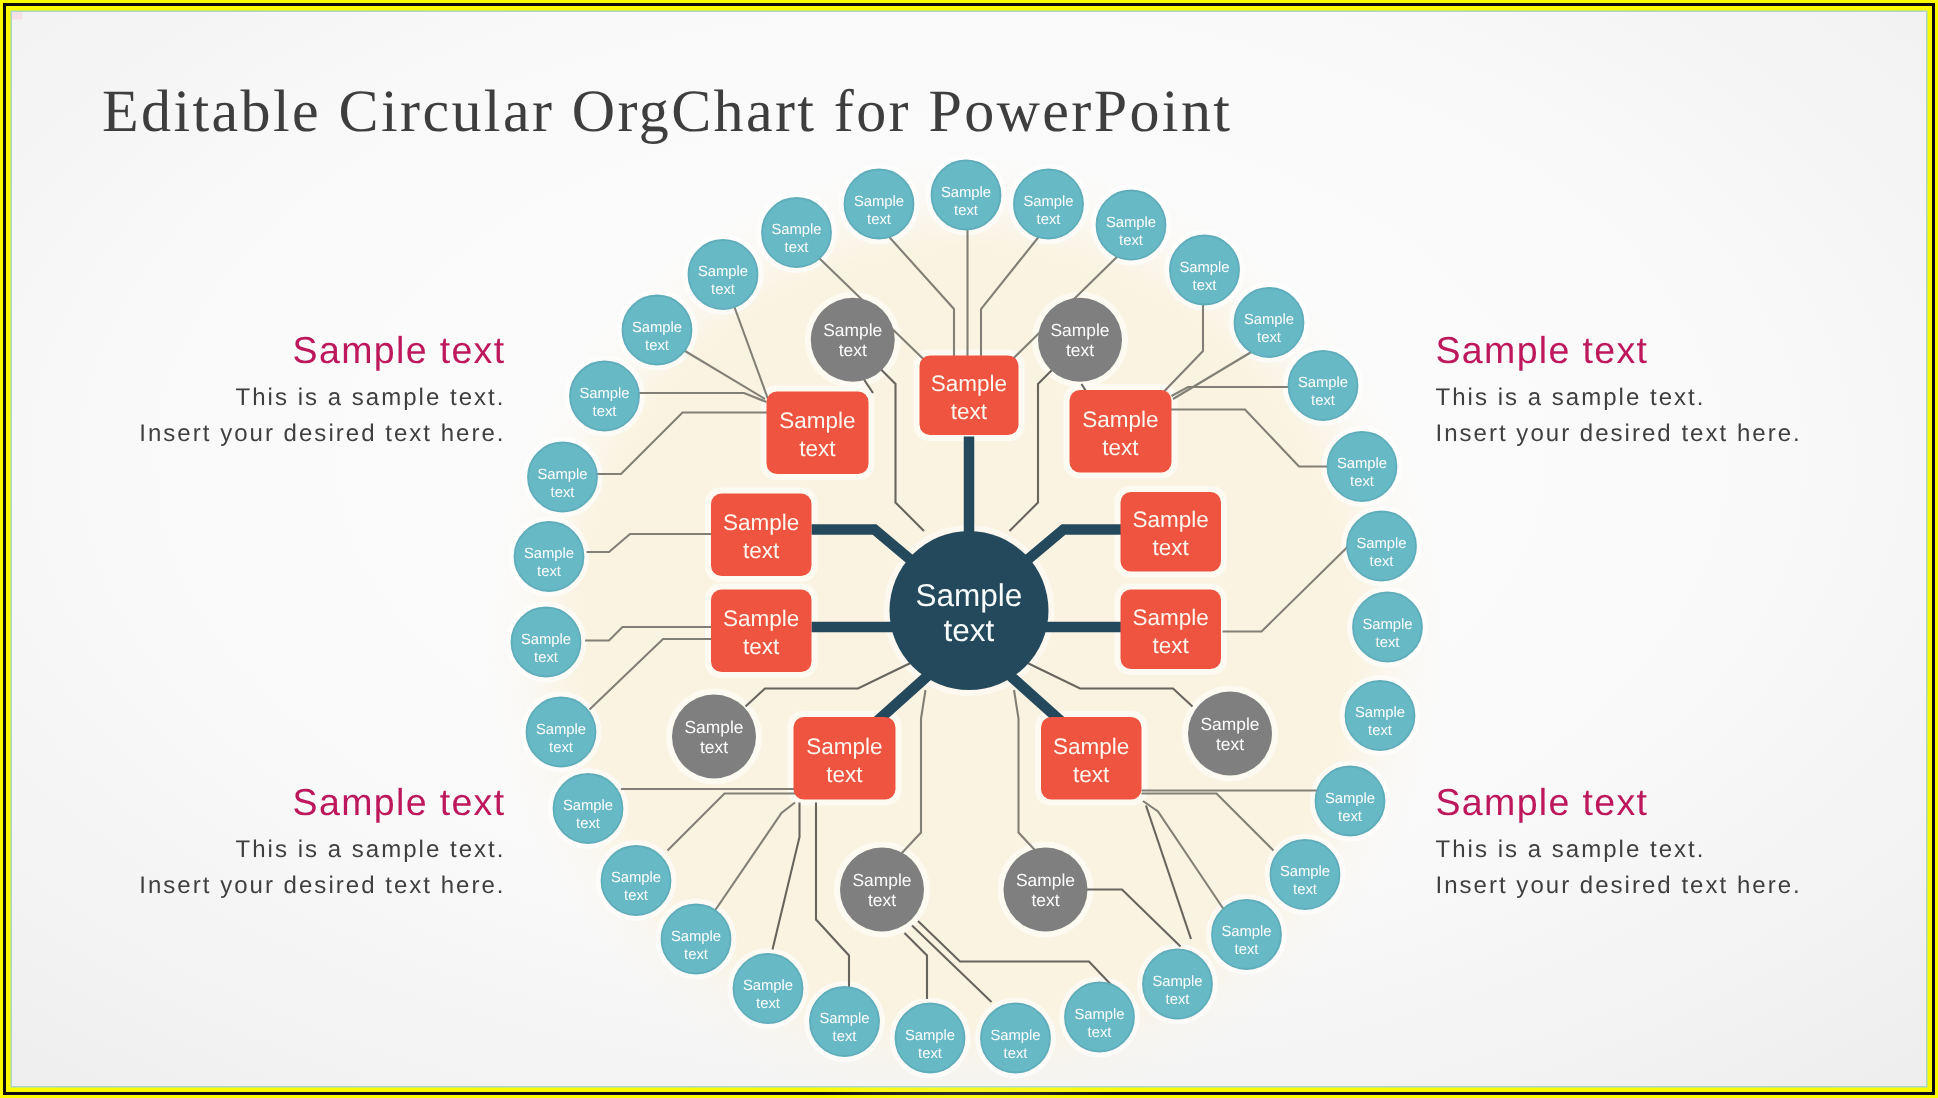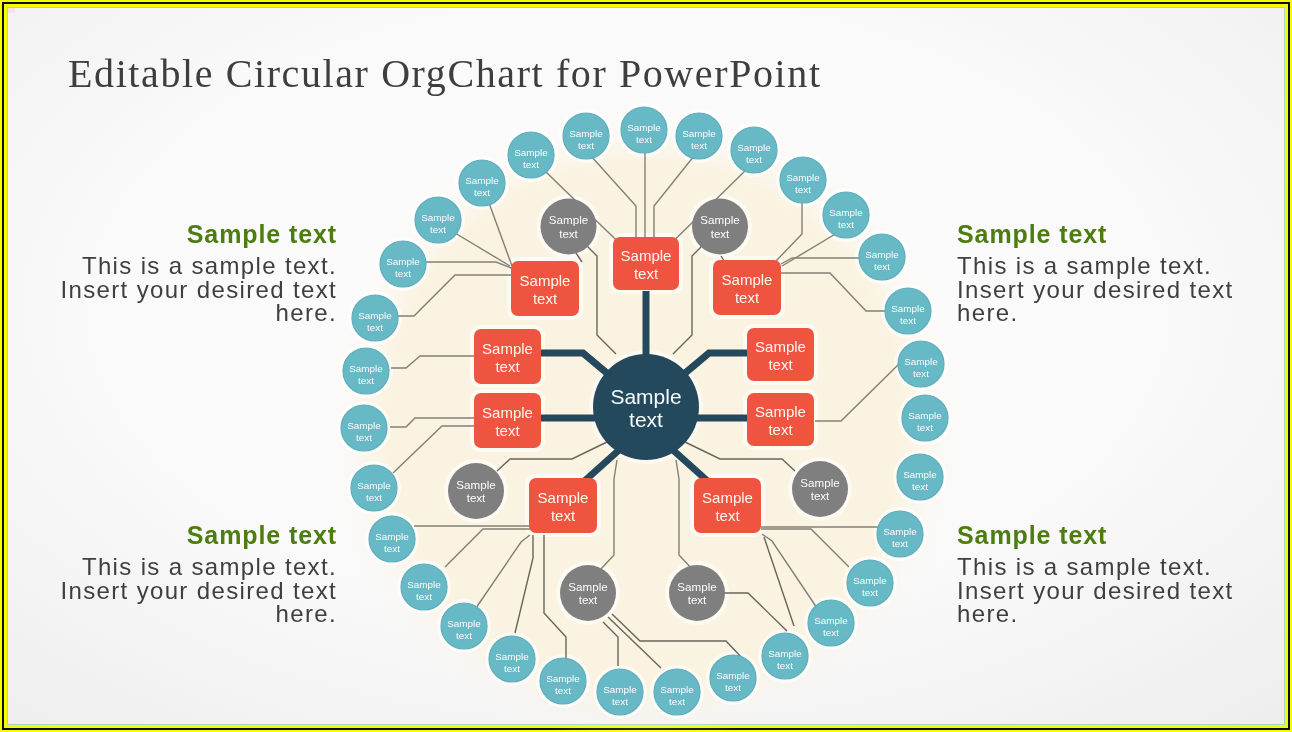--- a/index.html
+++ b/index.html
@@ -3,22 +3,22 @@
 html,body{margin:0;padding:0;width:1292px;height:732px;overflow:hidden;
 font-family:"Liberation Sans",sans-serif;}
 body{position:relative;background:#fbfb00;}
 #b1{position:absolute;inset:2px;background:#0d0d0d;}
 #b2{position:absolute;inset:4px;background:#f9f900;}
 #b3{position:absolute;inset:7px;background:#a9d6c9;}
 #content{position:absolute;inset:8px;
 background:radial-gradient(ellipse 1000px 580px at 620px 300px,#fdfdfd 0%,#f9f9f9 55%,#ededed 100%);}
 #title{position:absolute;left:68px;top:50px;font-size:40px;color:#3e3e3e;letter-spacing:1.6px;white-space:nowrap;font-family:Liberation Serif, serif;}
 .tb{position:absolute;width:310px;color:#3f3f3f;}
-.th{font-size:25px;line-height:27px;color:#4d7c0f;letter-spacing:0.9px;font-weight:bold;}
-.tp{font-size:24px;line-height:23.5px;margin-top:6px;letter-spacing:1.35px;}
+.th{font-size:25px;line-height:27px;color:#be185d;letter-spacing:0.9px;}
+.tp{font-size:16px;line-height:23.5px;margin-top:6px;letter-spacing:1.35px;}
 </style></head>
 <body>
 <div id="b1"></div>
 <div id="b2"></div>
 <div id="b3"></div>
 <div id="content"></div>
 <div style="position:absolute;left:8px;top:8px;width:7px;height:5px;background:#f6dde2;opacity:0.8;"></div>
 <div id="title">Editable Circular OrgChart for PowerPoint</div>
 <div class="tb" style="left:27px;top:221px;text-align:right;">
   <div class="th">Sample text</div>

